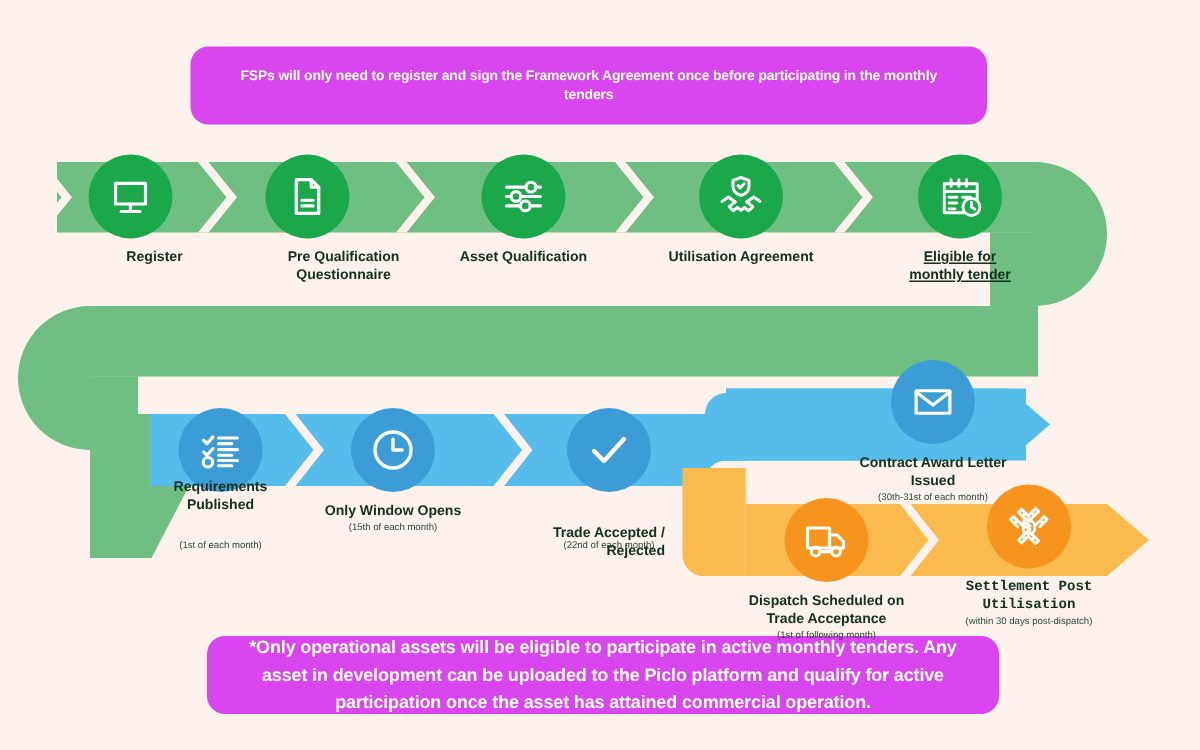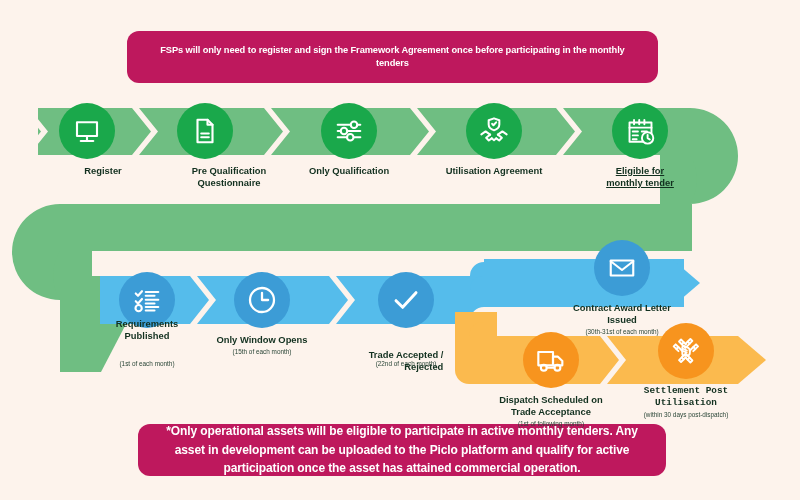--- a/index.html
+++ b/index.html
@@ -23,21 +23,21 @@
     position: absolute;
     left: 0;
     top: 0;
     width: 800px;
     height: 500px;
   }
 
   
   .banner {
     position: absolute;
-    background: #be185d;
+    background: #d946ef;
     border-radius: 12px;
     color: #FFFFFF;
     display: flex;
     align-items: center;
     justify-content: center;
     text-align: center;
     font-weight: bold;
     letter-spacing: -0.1px;
     box-sizing: border-box;
   }
@@ -251,21 +251,21 @@
     <div class="node-circle" style="width:56px;height:56px;background:#1AA84B;">
       <svg width="30" height="30" viewBox="0 0 24 24" fill="none" stroke="#fff" stroke-width="1.7" stroke-linecap="round">
         <path d="M3 7 h18"></path>
         <path d="M3 12 h18"></path>
         <path d="M3 17 h18"></path>
         <circle cx="16" cy="7" r="2.6" fill="#1AA84B"></circle>
         <circle cx="8" cy="12" r="2.6" fill="#1AA84B"></circle>
         <circle cx="13" cy="17" r="2.6" fill="#1AA84B"></circle>
       </svg>
     </div>
-    <div class="node-label" style="top:34px;">Only Qualification</div>
+    <div class="node-label" style="top:34px;">Asset Qualification</div>
     <div class="node-sub" style="top:58px;"></div>
   </div>
 
   <div class="node" style="left:494px; top:131px;">
     <div class="node-circle" style="width:56px;height:56px;background:#1AA84B;">
       <svg width="32" height="32" viewBox="0 0 24 24" fill="none" stroke="#fff" stroke-width="1.5" stroke-linecap="round" stroke-linejoin="round">
         <path d="M12 2.5 l4 1.4 v3.2 c0 2.2 -1.7 3.6 -4 4.4 c-2.3 -0.8 -4 -2.2 -4 -4.4 V3.9 Z"></path>
         <path d="M10.6 6.6 l1 1.1 l2 -2.2"></path>
         <path d="M2.5 14.5 l3.2 -2.2 l3.4 2.4"></path>
         <path d="M21.5 14.5 l-3.2 -2.2 l-3.4 2.4"></path>

